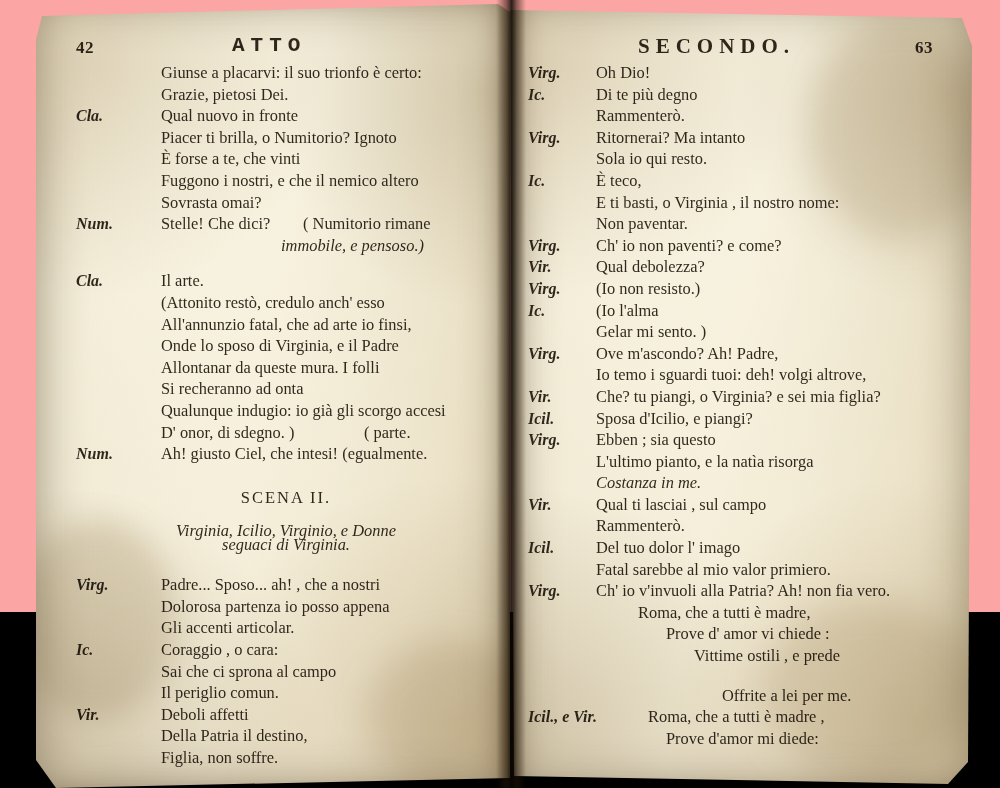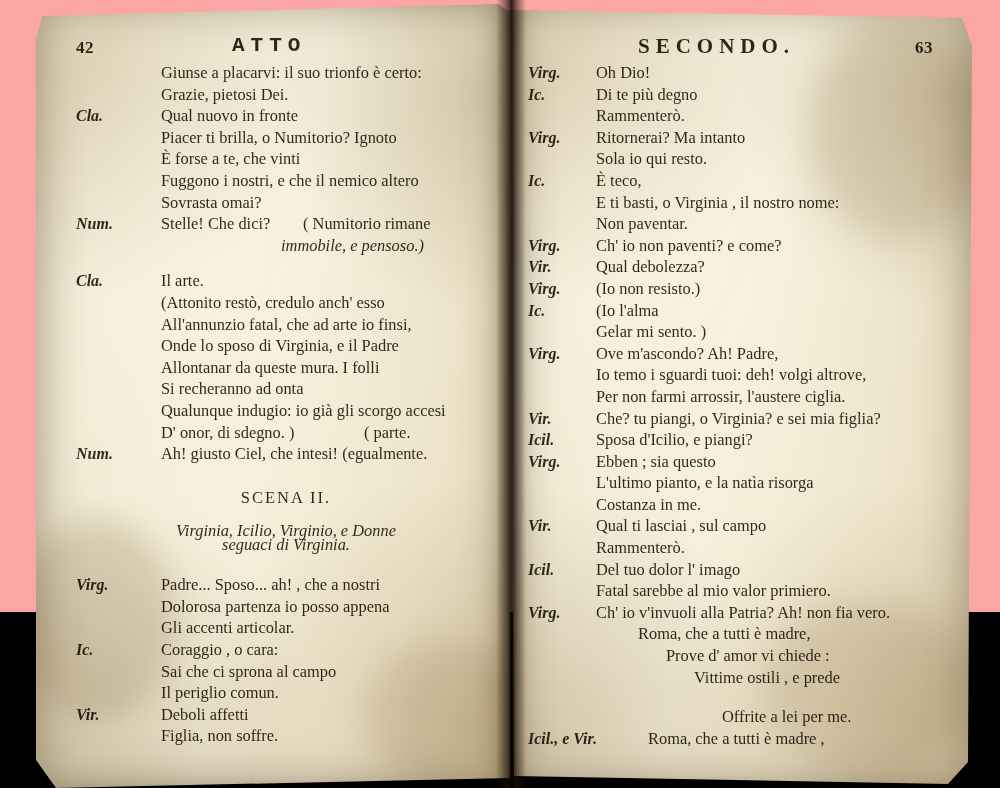--- a/index.html
+++ b/index.html
@@ -177,20 +177,21 @@
         <div class="sc-cast">Virginia, Icilio, Virginio, e Donne</div>
         <div class="sc-cast" style="margin-top:-22px; margin-bottom:18px;">seguaci di Virginia.</div>
 
         <div class="ln" style="padding-left:85px;"><span class="spk">Virg.</span><span class="txt">Padre... Sposo... ah! , che a nostri</span></div>
         <div class="ln" style="padding-left:85px;"><span class="txt">Dolorosa partenza io posso appena</span></div>
         <div class="ln" style="padding-left:85px;"><span class="txt">Gli accenti articolar.</span></div>
         <div class="ln" style="padding-left:85px;"><span class="spk">Ic.</span><span class="txt">Coraggio , o cara:</span></div>
         <div class="ln" style="padding-left:85px;"><span class="txt">Sai che ci sprona al campo</span></div>
         <div class="ln" style="padding-left:85px;"><span class="txt">Il periglio comun.</span></div>
         <div class="ln" style="padding-left:85px;"><span class="spk">Vir.</span><span class="txt">Deboli affetti</span></div>
+        <div class="ln" style="padding-left:85px;"><span class="txt">Della Patria il destino,</span></div>
         <div class="ln" style="padding-left:85px;"><span class="txt">Figlia, non soffre.</span></div>
       </div>
     </div>
     <div class="edge-dark"></div>
   </div>
 
   <div class="page page-right">
     <div class="paper-noise"></div>
     <div class="stain" style="left:300px; top:20px; width:180px; height:220px; background:rgba(135,105,55,0.16); filter:blur(16px);"></div>
     <div class="stain" style="left:250px; top:600px; width:220px; height:180px; background:rgba(140,110,60,0.18); filter:blur(18px);"></div>
@@ -208,35 +209,35 @@
         <div class="ln" style="padding-left:68px;"><span class="spk">Ic.</span><span class="txt">È teco,</span></div>
         <div class="ln" style="padding-left:68px;"><span class="txt">E ti basti, o Virginia , il nostro nome:</span></div>
         <div class="ln" style="padding-left:68px;"><span class="txt">Non paventar.</span></div>
         <div class="ln" style="padding-left:68px;"><span class="spk">Virg.</span><span class="txt">Ch' io non paventi? e come?</span></div>
         <div class="ln" style="padding-left:68px;"><span class="spk">Vir.</span><span class="txt">Qual debolezza?</span></div>
         <div class="ln" style="padding-left:68px;"><span class="spk">Virg.</span><span class="txt">(Io non resisto.)</span></div>
         <div class="ln" style="padding-left:68px;"><span class="spk">Ic.</span><span class="txt">(Io l'alma</span></div>
         <div class="ln" style="padding-left:68px;"><span class="txt">Gelar mi sento. )</span></div>
         <div class="ln" style="padding-left:68px;"><span class="spk">Virg.</span><span class="txt">Ove m'ascondo? Ah! Padre,</span></div>
         <div class="ln" style="padding-left:68px;"><span class="txt">Io temo i sguardi tuoi: deh! volgi altrove,</span></div>
-        <div class="ln" style="padding-left:68px;"><span class="txt">Per non farmi arrossir, l'austere ciglia.</span></div>
         <div class="ln" style="padding-left:68px;"><span class="spk">Vir.</span><span class="txt">Che? tu piangi, o Virginia? e sei mia figlia?</span></div>
         <div class="ln" style="padding-left:68px;"><span class="spk">Icil.</span><span class="txt">Sposa d'Icilio, e piangi?</span></div>
         <div class="ln" style="padding-left:68px;"><span class="spk">Virg.</span><span class="txt">Ebben ; sia questo</span></div>
         <div class="ln" style="padding-left:68px;"><span class="txt">L'ultimo pianto, e la natìa risorga</span></div>
-        <div class="ln" style="padding-left:68px;"><span class="txt">Costanza in me.</span></div>
+        <div class="ln" style="padding-left:68px;font-style:italic;"><span class="txt">Costanza in me.</span></div>
         <div class="ln" style="padding-left:68px;"><span class="spk">Vir.</span><span class="txt">Qual ti lasciai , sul campo</span></div>
         <div class="ln" style="padding-left:68px;"><span class="txt">Rammenterò.</span></div>
         <div class="ln" style="padding-left:68px;"><span class="spk">Icil.</span><span class="txt">Del tuo dolor l' imago</span></div>
         <div class="ln" style="padding-left:68px;"><span class="txt">Fatal sarebbe al mio valor primiero.</span></div>
         <div class="ln" style="padding-left:68px;"><span class="spk">Virg.</span><span class="txt">Ch' io v'invuoli alla Patria? Ah! non fia vero.</span></div>
         <div class="ln" style="padding-left:110px;"><span class="txt">Roma, che a tutti è madre,</span></div>
         <div class="ln" style="padding-left:138px;"><span class="txt">Prove d' amor vi chiede :</span></div>
         <div class="ln" style="padding-left:166px;"><span class="txt">Vittime ostili , e prede</span></div>
         <div class="ln" style="padding-left:194px;margin-top:18px;"><span class="txt">Offrite a lei per me.</span></div>
         <div class="ln" style="padding-left:120px;"><span class="spk">Icil., e Vir.</span><span class="txt">Roma, che a tutti è madre ,</span></div>
+        <div class="ln" style="padding-left:138px;"><span class="txt">Prove d'amor mi diede:</span></div>
       </div>
     </div>
     <div class="edge-dark"></div>
   </div>
 
   <div class="gutter"></div>
 </div>
 
 </body></html>

